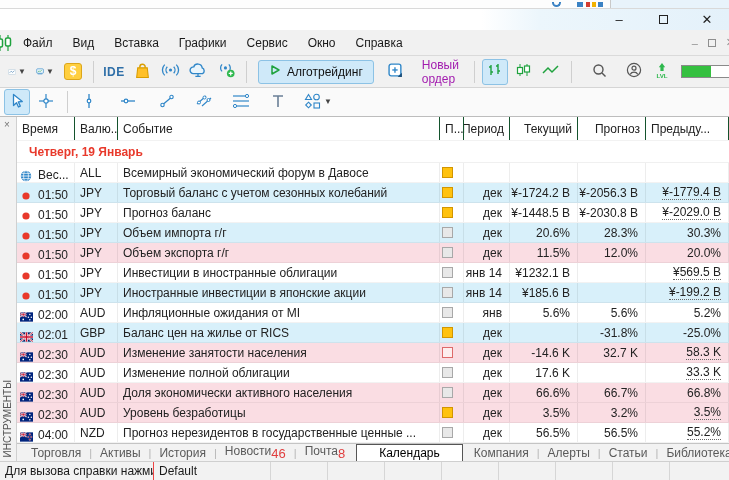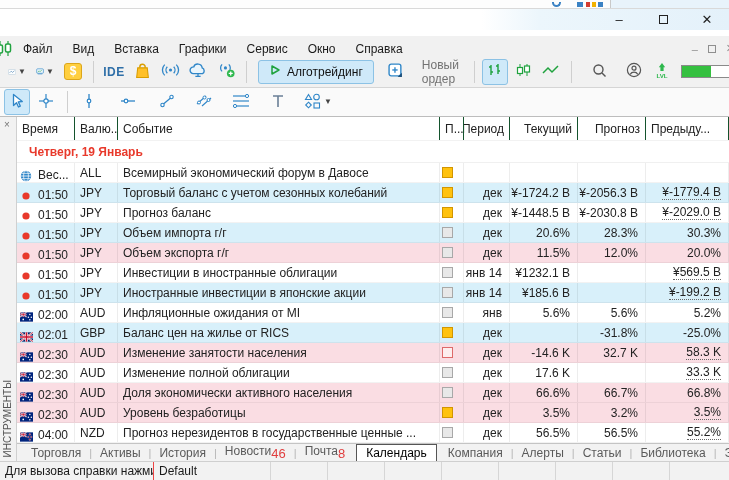--- a/index.html
+++ b/index.html
@@ -23,21 +23,21 @@
   .titlebar{
     position:absolute; left:0; top:8px; width:729px; height:22px;
     background:linear-gradient(90deg,#ffffff 0%,#ffffff 66%,#ecf6fc 74%,#e4f1fa 100%);
     border-top:1px solid #d9d9d9; display:flex; justify-content:flex-end; align-items:center;
   }
   .win-btn{ width:44px; height:22px; display:flex; align-items:center; justify-content:center;
             color:#222; font-size:13px; cursor:default; }
   .win-btn .sq{ width:9px; height:9px; border:1.4px solid #222; }
   
   .menubar{
-    position:absolute; left:0; top:36px; width:729px; height:26px;
+    position:absolute; left:0; top:30px; width:729px; height:26px;
     background:#f1f1f1; border-bottom:1px solid #dadada;
     display:flex; align-items:center;
   }
   .logo{ margin-left:-5px; width:18px; height:16px; flex:0 0 auto; }
   .menu-item{ padding:3px 10px; color:#1a1a1a; }
   .mini-ctl{ margin-left:auto; margin-right:-6px; display:flex; gap:10px; color:#8f8f8f; font-size:11px; align-items:center; }
   .mini-ctl .msq{ width:8px; height:8px; border:1.2px solid #8f8f8f; display:inline-block; }
   
   .toolbar1{
     position:absolute; left:0; top:56px; width:729px; height:32px;
@@ -50,21 +50,21 @@
     display:flex; align-items:center; padding-left:4px; gap:3px;
   }
   .tbtn{ height:26px; min-width:26px; display:flex; align-items:center; justify-content:center;
          border:1px solid transparent; border-radius:3px; gap:2px; padding:0 3px; }
   .tbtn.selected{ background:#cfe9f9; border-color:#8cc2e5; }
   .caret{ font-size:8px; color:#444; line-height:1; }
   .tsep{ width:1px; height:22px; background:#cfcfcf; margin:0 5px; flex:0 0 auto; }
   .ide-label{ color:#2f6fa8; font-weight:bold; font-size:12px; letter-spacing:.5px; }
   .algo-btn{ height:24px; background:#cfe9f9; border:1px solid #8cc2e5; border-radius:3px;
              display:flex; align-items:center; gap:6px; padding:0 10px; margin:0 4px; color:#111; }
-  .neworder-btn{ height:24px; display:flex; align-items:center; gap:19px; padding:0 8px; color:#737373;justify-content:flex-end; }
+  .neworder-btn{ height:24px; display:flex; align-items:center; gap:19px; padding:0 8px; color:#a21caf;justify-content:flex-end; }
   .conn-bar{ width:52px; height:13px; border:1px solid #8a8a8a; background:#fff; margin-left:4px; flex:0 0 auto; }
   .conn-bar .fill{ width:58%; height:100%; background:#35c040; }
   
   .side-strip{
     position:absolute; left:0; top:117px; width:17px; height:344px;
     background:#f2f2f2; border-right:1px solid #d0d0d0; z-index:3;
   }
   .strip-close{ position:absolute; top:2px; left:4px; font-size:10px; color:#777; }
   .strip-title{
     position:absolute; bottom:4px; left:2px; writing-mode:vertical-rl; transform:rotate(180deg);
@@ -93,21 +93,21 @@
   .cb-red   { background:#fdeeee; border-color:#dd6a6a; }
   .revised{ border-bottom:1px dotted #666; }
   
   .tabbar{
     position:absolute; left:17px; top:443px; width:712px; height:18px;
     background:#f2f2f2; border-top:1px solid #c4c4c4;
     display:flex; align-items:center; padding-left:6px; overflow:hidden;
   }
   .tab{ color:#5a5a5a; padding:1px 8px; white-space:nowrap; }
   .tab sub{ color:#e03e3e; font-size:13px; }
-  .tab.active{ background:#fff; border:1px solid #555; color:#000; padding:1px 9px; margin:0 3px; }
+  .tab.active{ background:#fff; border:1px solid #555; color:#000; padding:1px 22px; margin:0 3px; }
   .tab-sep{ color:#b5b5b5; font-size:11px; }
   
   .statusbar{
     position:absolute; left:0; top:461px; width:729px; height:19px;
     background:#f2f2f2; border-top:1px solid #cfcfcf;
     display:flex; align-items:stretch; color:#1a1a1a;
   }
   .scell{ display:flex; align-items:center; padding:0 5px; white-space:nowrap; overflow:hidden; }
   .scell.help{ width:153px; flex:0 0 auto; }
   .scell.profile{ width:117px; flex:0 0 auto; border-left:1px solid #ef4444; }

